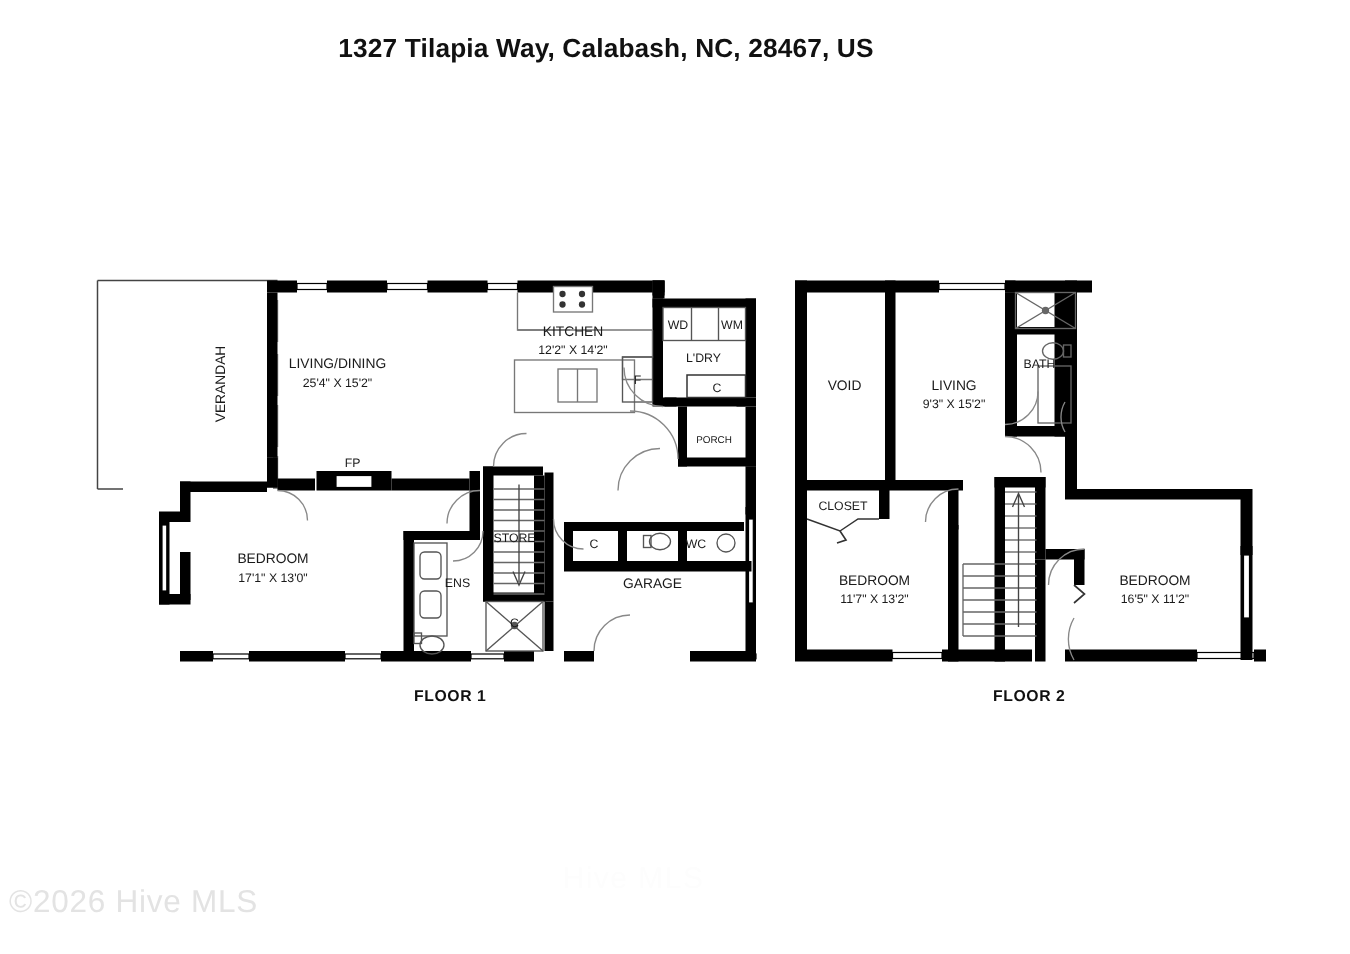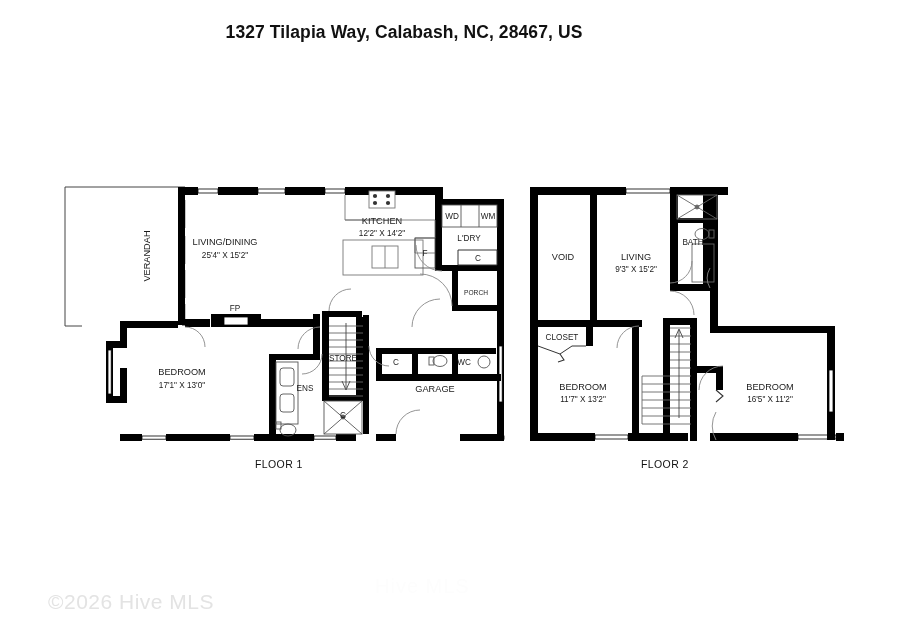--- a/index.html
+++ b/index.html
@@ -29,39 +29,39 @@
   }
   .plan-wrap {
     position: absolute;
   }
   #floor1-wrap { left: 60px; top: 178px; width: 452px; height: 272px; }
   #floor2-wrap { left: 520px; top: 178px; width: 332px; height: 272px; }
 
   .floor-caption {
     position: absolute;
     font-size: 10.5px;
-    font-weight: normal;
+    font-weight: bold;
     letter-spacing: 0.4px;
     color: #111111;
     white-space: nowrap;
+    margin-left: 21px;
   }
   #floor1-caption { left: 255px; top: 458px; }
   #floor2-caption { left: 641px; top: 458px; }
 
   #watermark-corner {
     position: absolute;
     left: 6px;
     top: 590px;
     font-size: 21px;
     font-weight: normal;
     letter-spacing: 0.5px;
     color: #e3e3e3;
     white-space: nowrap;
     user-select: none;
-    margin-left: 42px;
   }
   #watermark-center {
     position: absolute;
     left: 375px;
     top: 575px;
     font-size: 20px;
     color: #fdfdfd;
     letter-spacing: 1px;
     white-space: nowrap;
     user-select: none;

